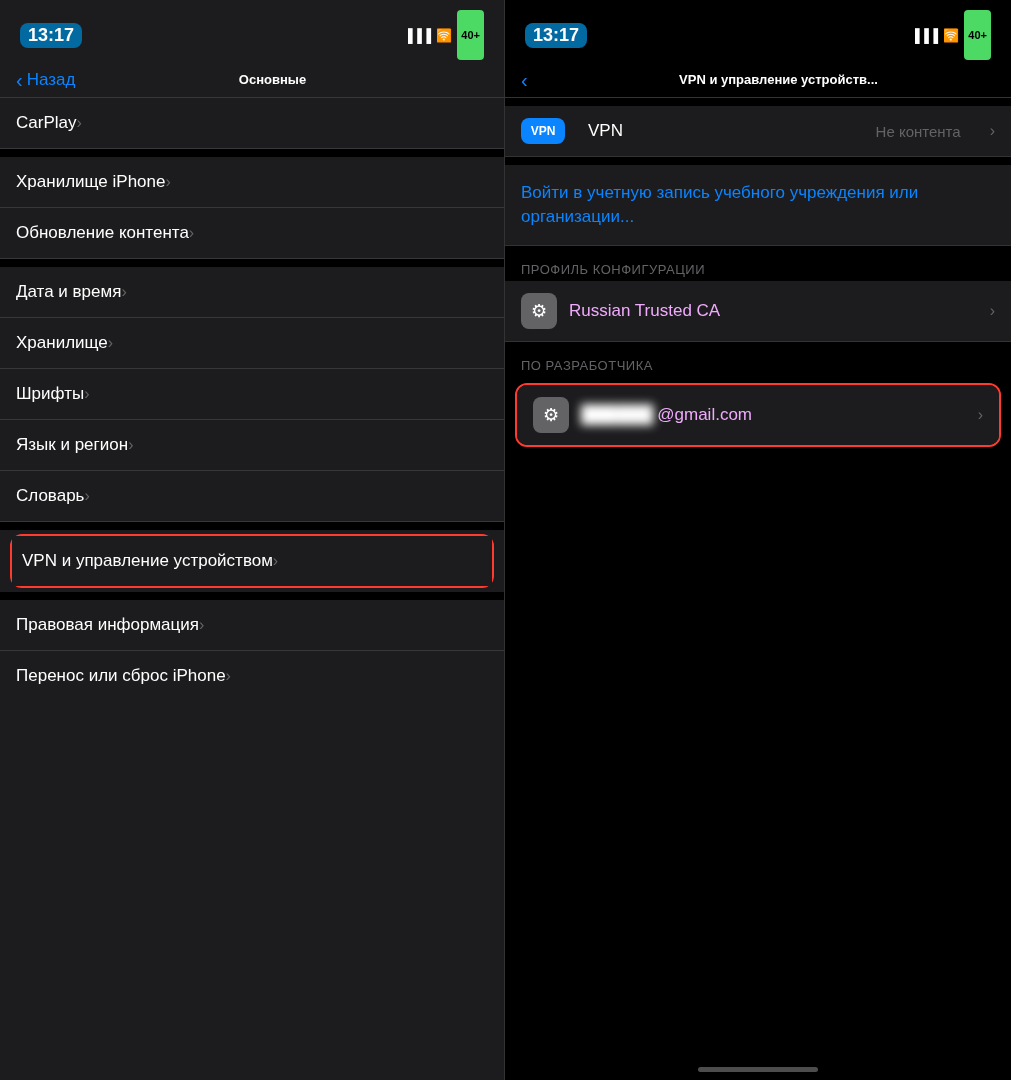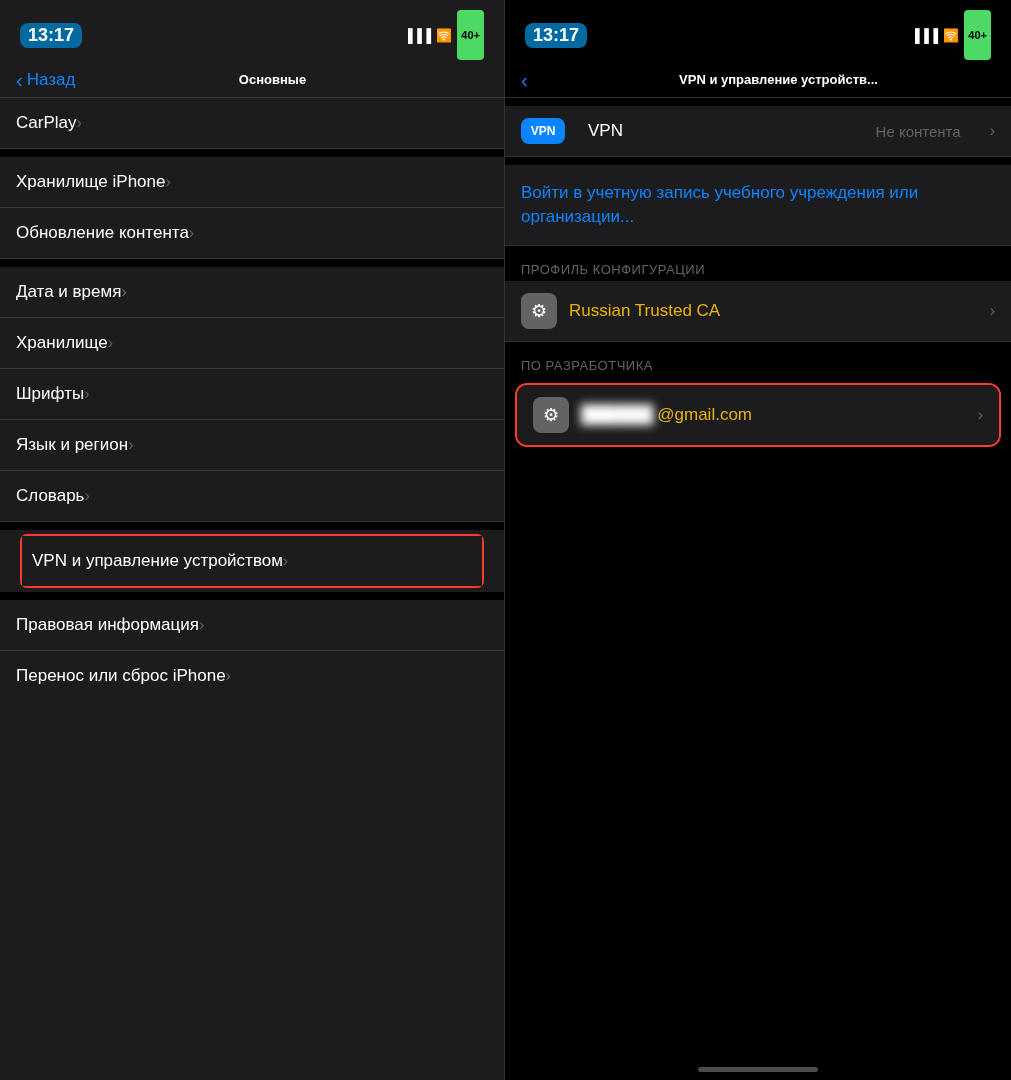--- a/index.html
+++ b/index.html
@@ -193,21 +193,21 @@
       align-items: center;
       justify-content: center;
       color: #fff;
       font-size: 18px;
       flex-shrink: 0;
     }
     .profile-info {
       flex: 1;
     }
     .profile-name {
-      color: #eab308;
+      color: #f0abfc;
       font-size: 17px;
     }
     .profile-subtitle {
       color: #ff3b30;
       font-size: 13px;
       margin-top: 2px;
     }
 
     
     .highlight-box {
@@ -303,21 +303,21 @@
   </div>
   <div class="sep"></div>
 
   <div class="list-item">
     <span class="list-item-label">Словарь</span>
     <span class="chevron-right">›</span>
   </div>
   <div class="sep"></div>
   <div class="sep-group"></div>
 
-  <div style="border: 2.5px solid #ff3b30; border-radius: 7px; margin: 4px 20px; background: #701a75;">
+  <div style="border: 2.5px solid #ff3b30; border-radius: 12px; margin: 4px 10px; background: #701a75;">
     <div class="list-item" style="padding: 13px 10px;">
       <span class="list-item-label">VPN и управление устройством</span>
       <span class="chevron-right">›</span>
     </div>
   </div>
 
   <div class="sep-group"></div>
 
   <div class="list-item">
     <span class="list-item-label">Правовая информация</span>

